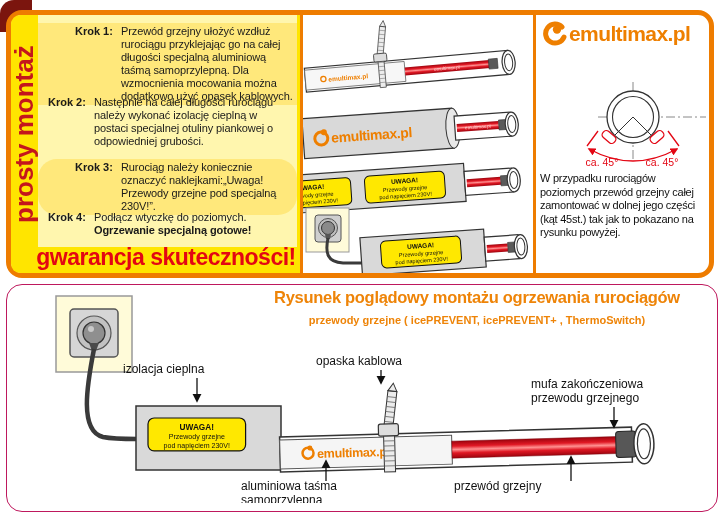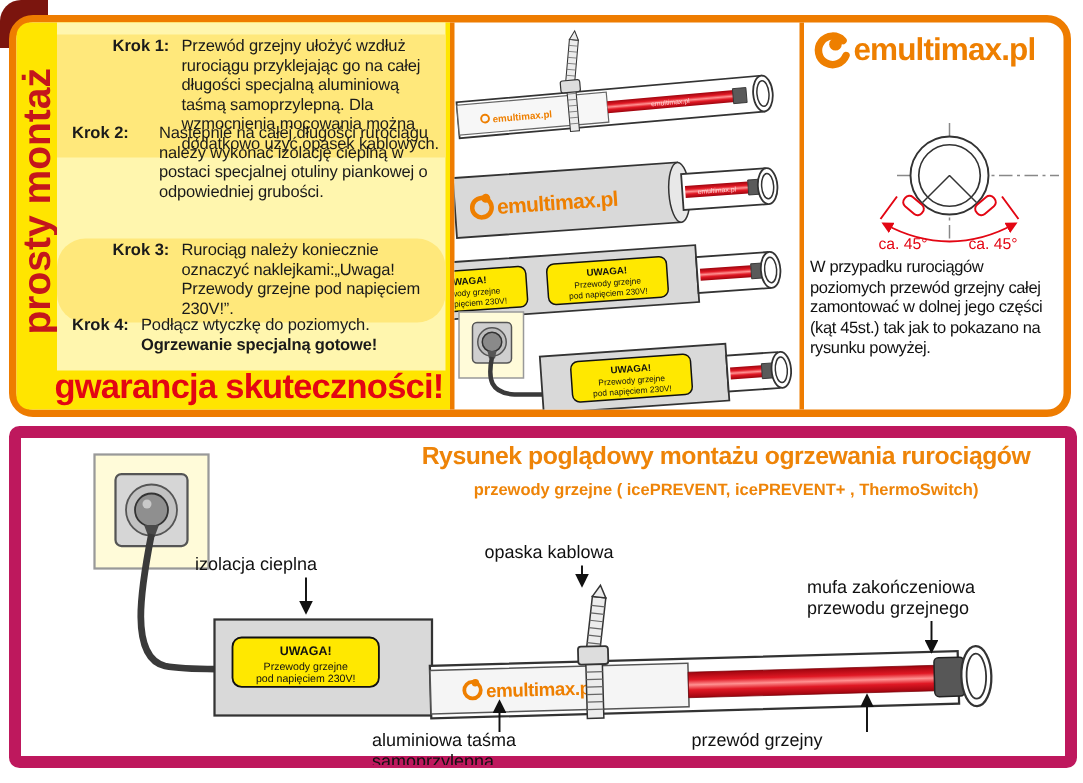--- a/index.html
+++ b/index.html
@@ -23,40 +23,40 @@
     font-size:26px; font-weight:bold; color:#C4161C; text-align:center;
     letter-spacing:0px; line-height:32px; }
   .steps-panel { position:absolute; left:27px; top:0; width:259px; height:232px;
     background:#FFF6AE; }
   .step { position:absolute; left:0; width:100%; display:flex; padding:2px 4px 2px 10px; }
   .step.hl { background:#FFE87B;padding-left:37px; }
   .step .klabel { width:46px; flex:none; font-size:11px; font-weight:bold; line-height:13px; }
   .step .ktext { flex:1; font-size:11px; line-height:13px; letter-spacing:-0.1px; }
   .step .ktext b { font-weight:bold; }
   .s1 { top:8px; }
-  .s2 { top:66px;gap:12px; }
+  .s2 { top:79px; }
   .s3 { top:144px;border-radius:19px; }
   .s4 { top:194px; }
   .guarantee { position:absolute; left:24px; bottom:2px; width:262px; text-align:center;
     font-size:23px; font-weight:bold; color:#E30613; letter-spacing:-0.5px; }
   .divider { position:absolute; top:0; width:3px; height:100%; background:#EE7C00; }
   .div-mid { left:289px; }
   .div-right { left:522px; }
   .pipes-svg { position:absolute; left:292px; top:0; width:230px; height:258px; }
 
   .right-zone { position:absolute; left:525px; top:0; width:173px; height:100%; }
   .logo-row { position:absolute; top:6px; left:5px; display:flex; align-items:center; gap:2px; }
   .logo-text { font-size:21px; font-weight:bold; color:#EE7F00; letter-spacing:-0.6px; }
   .angle-svg { position:absolute; left:0; top:58px; width:171px; height:100px; }
   .note { position:absolute; left:4px; top:157px; width:168px;
     font-size:11px; line-height:13.5px; letter-spacing:-0.25px; color:#111; }
 
   
   .panel-bottom { position:absolute; left:6px; top:284px; width:712px; height:228px;
-    background:#fff; border:8px solid #be185d; border-radius:7px; z-index:1; }
+    background:#fff; border:1px solid #be185d; border-radius:16px; z-index:1; }
   .b-title-wrap { position:absolute; left:250px; top:3px; width:440px; text-align:center; }
   .b-title { font-size:16.5px; font-weight:bold; color:#EE8408; letter-spacing:-0.3px; }
   .b-subtitle { font-size:11px; font-weight:bold; color:#EE8408; margin-top:7px; }
   .install-svg { position:absolute; left:0; top:0; width:702px; height:218px; }
 </style>
 </head>
 <body>
 
 <div class="corner-tl"></div>
 
@@ -68,21 +68,21 @@
       <div class="step hl s1">
         <div class="klabel">Krok 1:</div>
         <div class="ktext">Przewód grzejny ułożyć wzdłuż rurociągu przyklejając go na całej długości specjalną aluminiową taśmą samoprzylepną. Dla wzmocnienia mocowania można dodatkowo użyć opasek kablowych.</div>
       </div>
       <div class="step s2">
         <div class="klabel">Krok 2:</div>
         <div class="ktext">Następnie na całej długości rurociągu należy wykonać izolację cieplną w postaci specjalnej otuliny piankowej o odpowiedniej grubości.</div>
       </div>
       <div class="step hl s3">
         <div class="klabel">Krok 3:</div>
-        <div class="ktext">Rurociąg należy koniecznie oznaczyć naklejkami:„Uwaga! Przewody grzejne pod napięciem 230V!”.</div>
+        <div class="ktext">Rurociąg należy koniecznie oznaczyć naklejkami:„Uwaga! Przewody grzejne pod specjalną 230V!”.</div>
       </div>
       <div class="step s4">
         <div class="klabel">Krok 4:</div>
         <div class="ktext"><span>Podłącz wtyczkę do poziomych.</span> <b>Ogrzewanie specjalną gotowe!</b></div>
       </div>
     </div>
     <div class="guarantee">gwarancja skuteczności!</div>
   </div>
 
   <div class="divider div-mid"></div>

